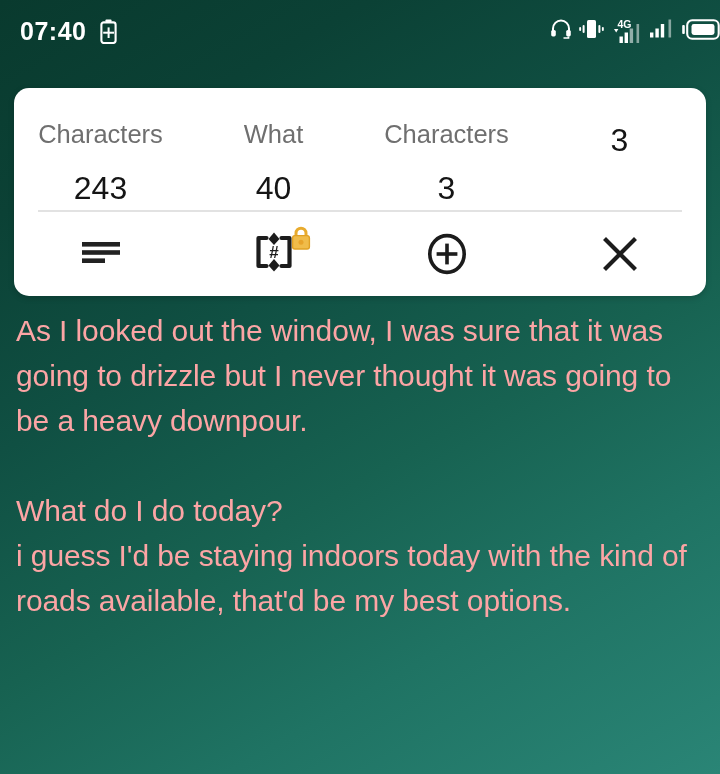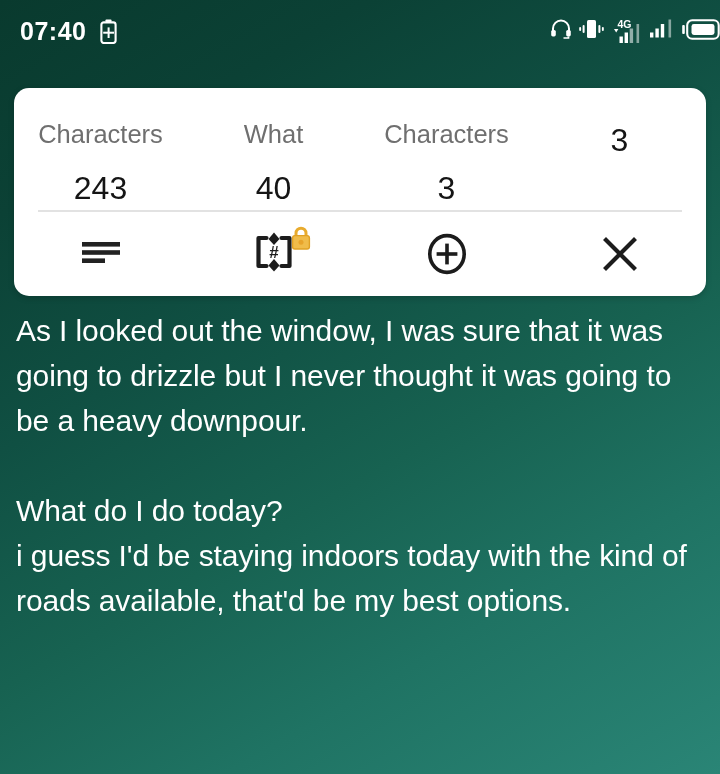--- a/index.html
+++ b/index.html
@@ -76,21 +76,21 @@
   .lock-badge {
     position:absolute;
     top:14px;
     left:calc(50% + 16px);
   }
 
   
   #note-text {
     position:absolute;
     left:16px; top:308px; width:692px;
-    color:#ffffff;
+    color:#fca5a5;
     font-size:30px;
     line-height:45px;
     font-weight:400;
     white-space:pre-wrap;
     letter-spacing:-0.1px;
   }
 </style>
 </head>
 <body>
 

